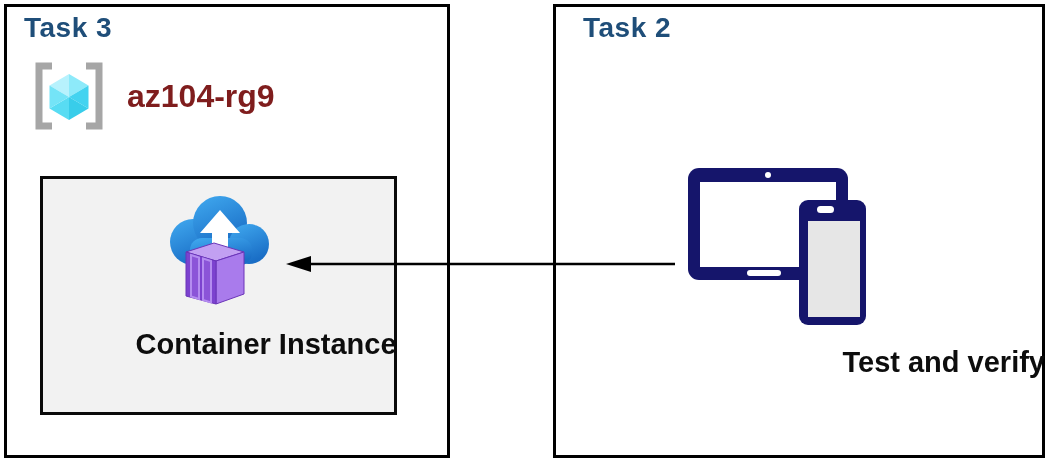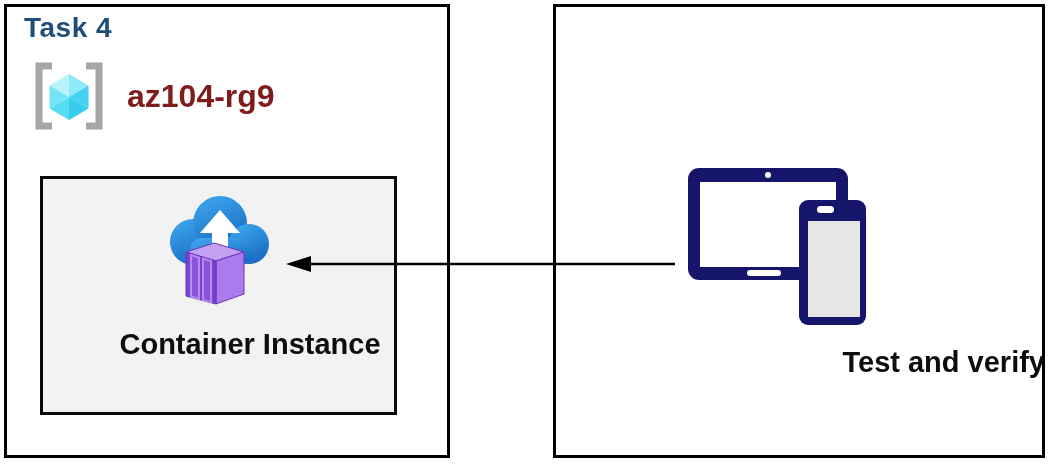--- a/index.html
+++ b/index.html
@@ -45,21 +45,21 @@
     left: 40px;
     top: 176px;
     width: 357px;
     height: 239px;
     background: #f2f2f2;
     border: 3px solid #0a0a0a;
   }
   #ci-icon { position: absolute; left: 164px; top: 190px; width: 110px; height: 118px; }
   #ci-label {
     position: absolute;
-    left: 40px;
+    left: 56px;
     top: 328px;
     width: 420px;
     text-align: center;
     font-size: 29px;
     font-weight: bold;
     color: #0d0d0d;
     white-space: nowrap;
   }
   #devices-icon { position: absolute; left: 686px; top: 166px; width: 185px; height: 162px; }
   #test-label {
@@ -83,22 +83,23 @@
 </style>
 </head>
 <body>
 
 <div id="canvas">
 
   <div class="panel" id="task1-panel"></div>
 
   <div class="panel" id="task2-panel"></div>
 
-  <div class="task-title" id="task1-title">Task 4</div>
+  <div class="task-title" id="task1-title">Task 3</div>
 
+  <div class="task-title" id="task2-title">Task 2</div>
 
   <div id="rg-icon">
     <svg width="76" height="68" viewBox="0 0 76 68">
       <path d="M21,4 L8,4 L8,64 L21,64" fill="none" stroke="#a6a6a6" stroke-width="7"></path>
       <path d="M55,4 L68,4 L68,64 L55,64" fill="none" stroke="#a6a6a6" stroke-width="7"></path>
       <g>
         <polygon points="38,12 18.5,23.5 38,35" fill="#b7f2fd"></polygon>
         <polygon points="38,12 57.5,23.5 38,35" fill="#8deafa"></polygon>
         <polygon points="57.5,23.5 57.5,46.5 38,35" fill="#43d3f0"></polygon>
         <polygon points="57.5,46.5 38,58 38,35" fill="#38cdea"></polygon>

